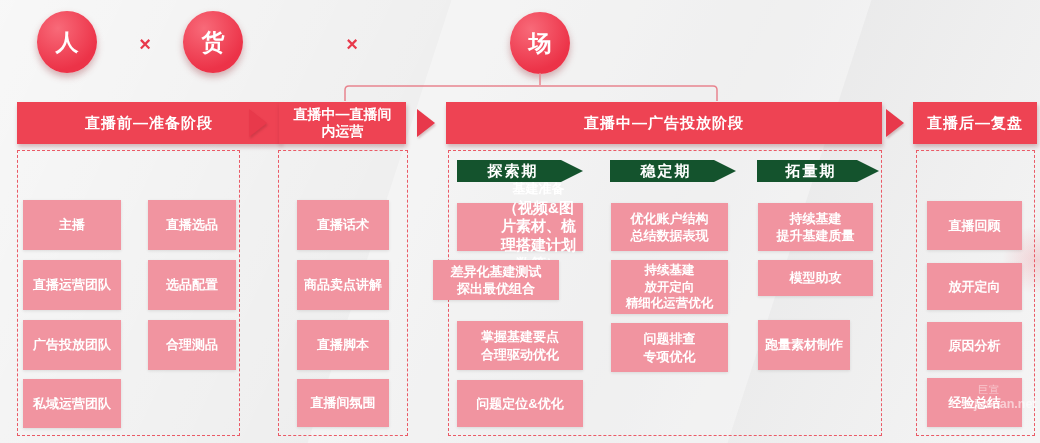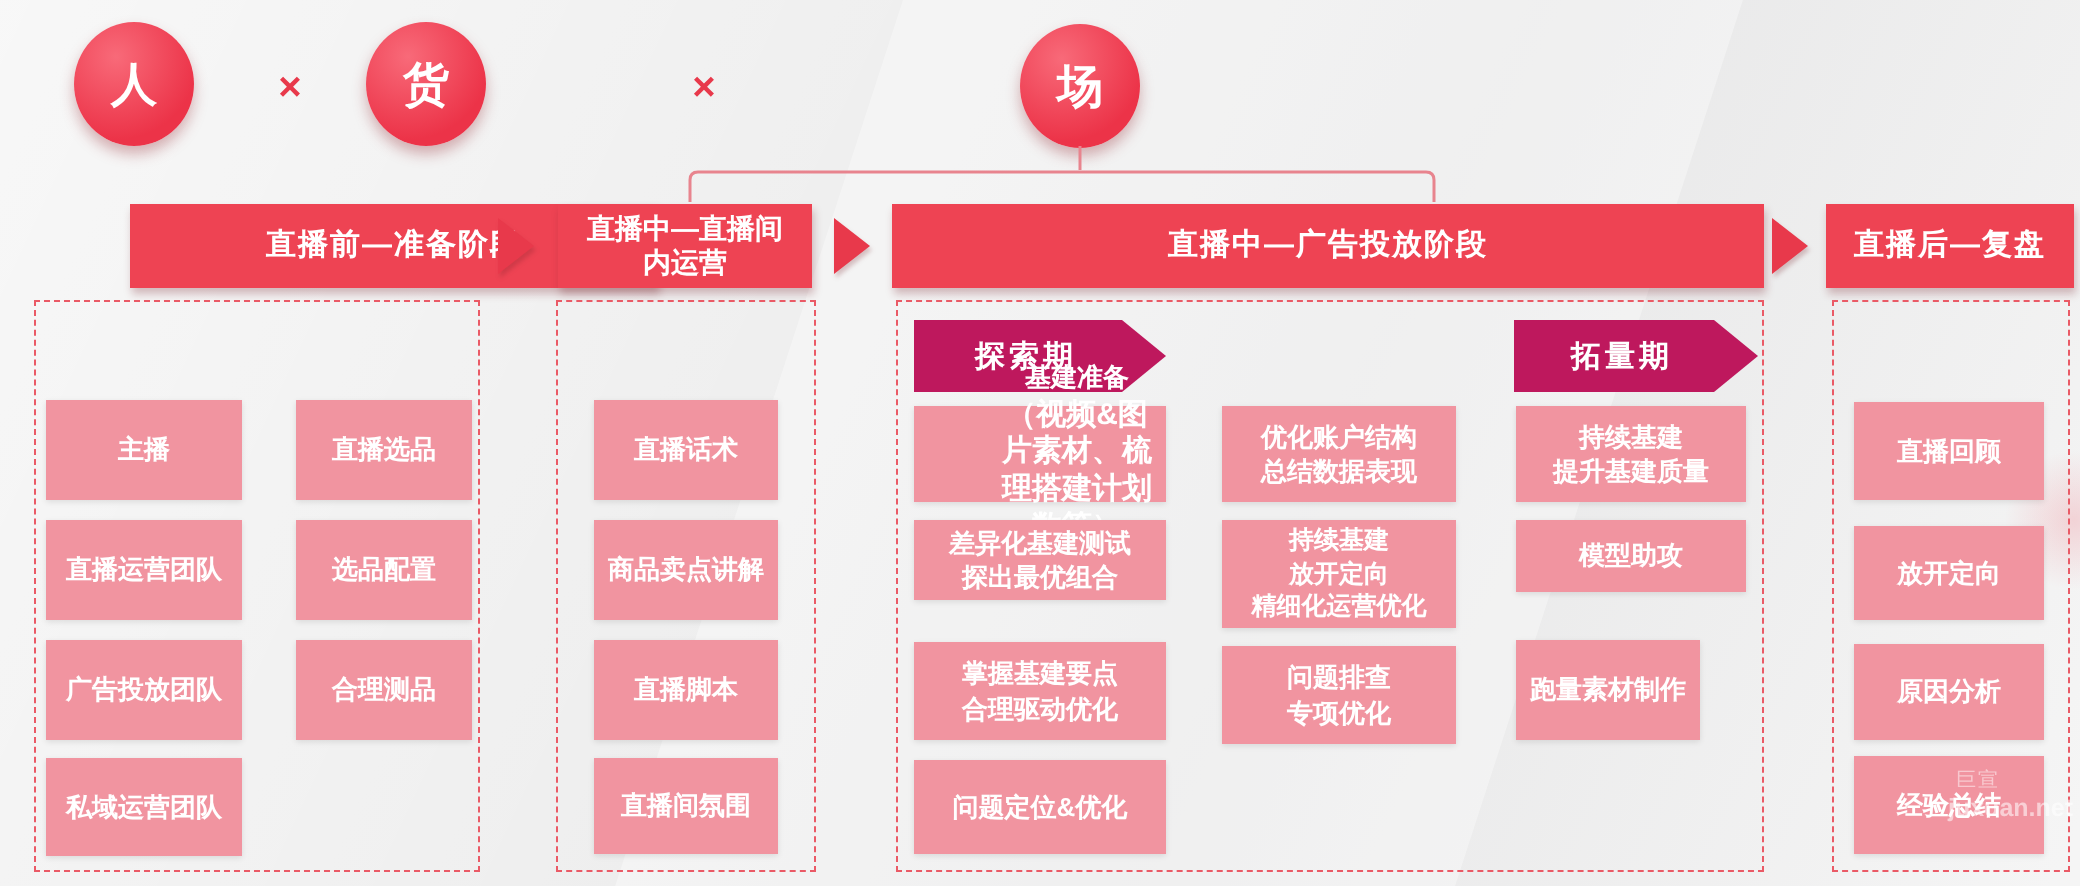--- a/index.html
+++ b/index.html
@@ -33,21 +33,21 @@
        border-top:14px solid transparent;border-bottom:14px solid transparent;
        border-left:18px solid #e8394b;filter:drop-shadow(1px 2px 1px rgba(120,30,40,.25));}
 
   .pane{position:absolute;top:150px;height:286px;border:1px dashed #ea5a66;box-sizing:border-box;}
 
   .item{position:absolute;background:#f194a0;box-shadow:0 1px 3px rgba(0,0,0,.10);
         display:flex;flex-direction:column;align-items:center;justify-content:center;text-align:center;
         color:#fff;font-size:13px;font-weight:700;white-space:pre-line;line-height:1.32;padding:2px 3px;box-sizing:border-box;}
   .item .note{font-size:15px;font-weight:700;line-height:1.25;margin-top:1px;}
 
-  .banner{position:absolute;top:160px;height:36px;background:#be185d;
+  .banner{position:absolute;top:160px;height:22px;background:#14532d;
         clip-path:polygon(0 0,calc(100% - 22px) 0,100% 50%,calc(100% - 22px) 100%,0 100%);
         display:flex;align-items:center;justify-content:center;
         color:#fff;font-size:15px;font-weight:700;letter-spacing:2px;padding-right:14px;box-sizing:border-box;
         filter:drop-shadow(1px 2px 2px rgba(0,0,0,.22));}
 
   .watermark{position:absolute;left:946px;top:383px;width:92px;color:rgba(255,255,255,.65);pointer-events:none;}
   .watermark .wm-cn{position:absolute;left:32px;top:0;font-size:10px;letter-spacing:1px;opacity:.75;}
   .watermark .wm-url{position:absolute;left:28px;top:14px;font-size:12.5px;font-weight:700;opacity:.85;}
 </style>
 </head>
@@ -69,21 +69,21 @@
   <div class="times" style="left:337px;top:29px;">×</div>
   <div class="circle" style="left:510px;top:12px;">
     <span>场</span>
   </div>
 
   <svg class="conn" width="1040" height="120">
     <path d="M540 73 L540 85" stroke="#e8848e" stroke-width="1.5" fill="none"></path>
     <path d="M345 101 L345 90 Q345 86 349 86 L713 86 Q717 86 717 90 L717 101" stroke="#e8848e" stroke-width="1.5" fill="none"></path>
   </svg>
 
-  <div class="hdr" style="left:17px;width:264px;margin-left:48px;">直播前—准备阶段</div>
+  <div class="hdr" style="left:17px;width:264px;">直播前—准备阶段</div>
   <div class="stage-arrow" style="left:249px;"></div>
 
   <div class="hdr small" style="left:279px;width:127px;">直播中—直播间
 内运营</div>
   <div class="stage-arrow" style="left:417px;"></div>
 
   <div class="hdr" style="left:446px;width:436px;">直播中—广告投放阶段</div>
   <div class="stage-arrow" style="left:886px;"></div>
 
   <div class="hdr" style="left:913px;width:124px;">直播后—复盘</div>
@@ -101,27 +101,28 @@
   <div class="item" style="left:148px;top:200px;width:88px;height:50px;">直播选品</div>
   <div class="item" style="left:148px;top:260px;width:88px;height:50px;">选品配置</div>
   <div class="item" style="left:148px;top:320px;width:88px;height:50px;">合理测品</div>
 
   <div class="item" style="left:297px;top:200px;width:92px;height:50px;">直播话术</div>
   <div class="item" style="left:297px;top:260px;width:92px;height:50px;">商品卖点讲解</div>
   <div class="item" style="left:297px;top:320px;width:92px;height:50px;">直播脚本</div>
   <div class="item" style="left:297px;top:379px;width:92px;height:48px;">直播间氛围</div>
 
   <div class="banner" style="left:457px;width:126px;">探索期</div>
+  <div class="banner" style="left:610px;width:126px;">稳定期</div>
   <div class="banner" style="left:757px;width:122px;">拓量期</div>
 
   <div class="item" style="left:457px;top:203px;width:126px;height:48px;padding-left:40px;">
     <span>基建准备</span>
     <span class="note">（视频&amp;图片素材、梳理搭建计划数等）</span>
   </div>
-  <div class="item" style="left:457px;top:260px;width:126px;height:40px;">差异化基建测试
+  <div class="item" style="left:433px;top:260px;width:126px;height:40px;">差异化基建测试
 探出最优组合</div>
   <div class="item" style="left:457px;top:321px;width:126px;height:49px;">掌握基建要点
 合理驱动优化</div>
   <div class="item" style="left:457px;top:380px;width:126px;height:47px;">问题定位&amp;优化</div>
 
   <div class="item" style="left:611px;top:203px;width:117px;height:48px;">优化账户结构
 总结数据表现</div>
   <div class="item" style="left:611px;top:260px;width:117px;height:54px;font-size:12.5px;">持续基建
 放开定向
 精细化运营优化</div>

